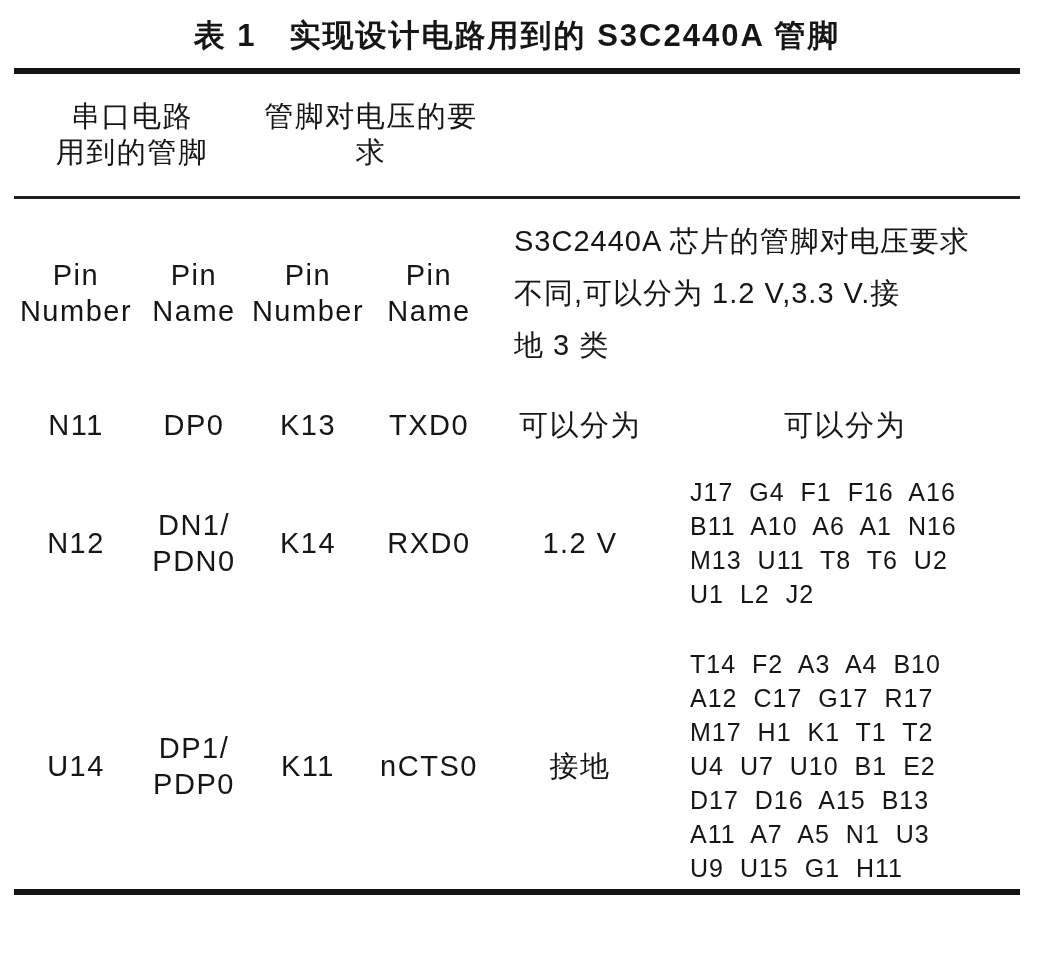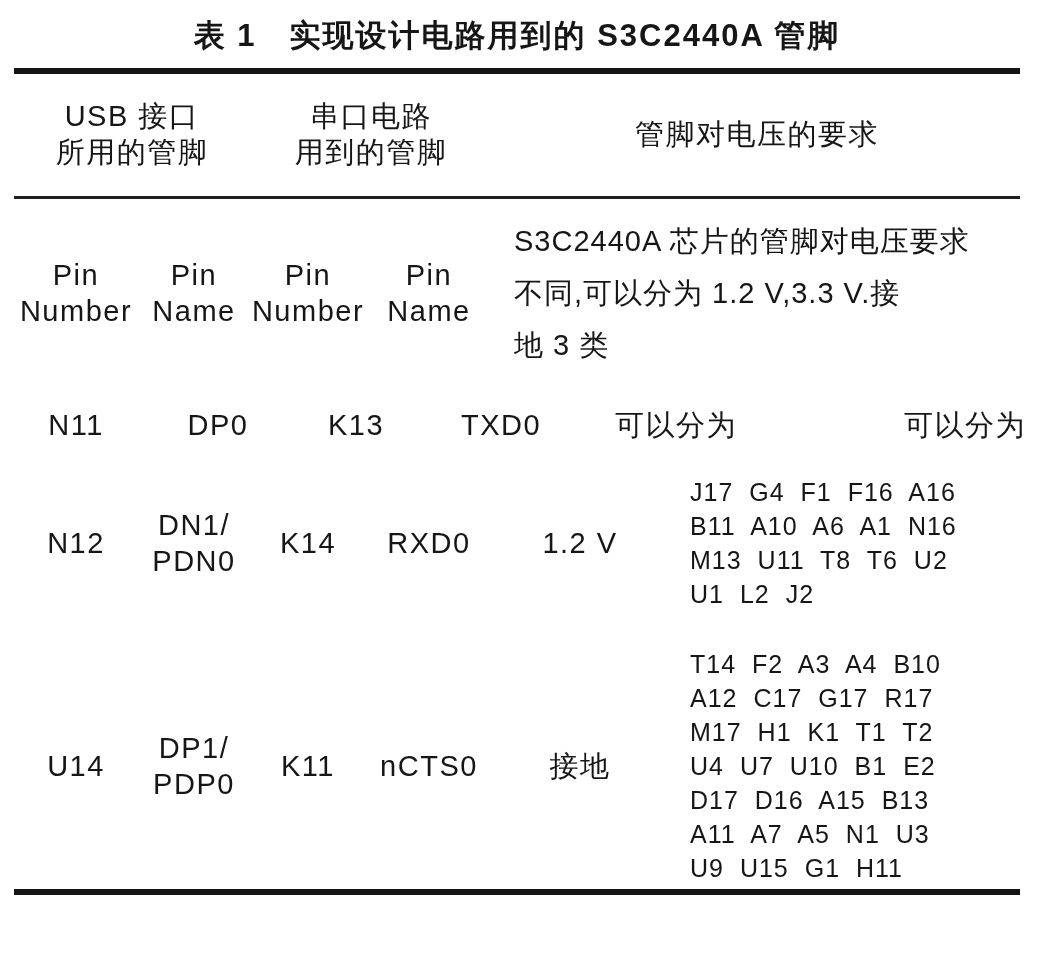--- a/index.html
+++ b/index.html
@@ -38,21 +38,21 @@
 
   .row {
     display: grid;
     grid-template-columns: 124px 112px 116px 126px 176px 354px;
   }
   .row.hrow {
     grid-template-columns: 236px 242px 530px;
     padding: 24px 0 26px 0;
   }
   .row.subrow { padding: 16px 0 18px 0; }
-  .row.r1 { padding: 18px 0 16px 0; gap: 24px; }
+  .row.r1 { padding: 18px 0 16px 0; }
   .row.r2 { padding: 16px 0 16px 0; }
   .row.r3 { padding: 24px 0 28px 0; }
   .row.r4 { padding: 20px 0 4px 0; }
 
   .cell {
     display: flex;
     align-items: center;
     justify-content: center;
     text-align: center;
     font-size: 29px;
@@ -82,22 +82,20 @@
 
 <div class="page">
 
   <div class="title-block">
     <div class="title">表 1　实现设计电路用到的 S3C2440A 管脚</div>
   </div>
 
   <div class="rule thick"></div>
 
   <div class="row hrow">
-    <div class="cell">USB 接口
-所用的管脚</div>
     <div class="cell">串口电路
 用到的管脚</div>
     <div class="cell">管脚对电压的要求</div>
   </div>
 
   <div class="rule thin"></div>
 
   <div class="row subrow">
     <div class="cell">Pin
 Number</div>

